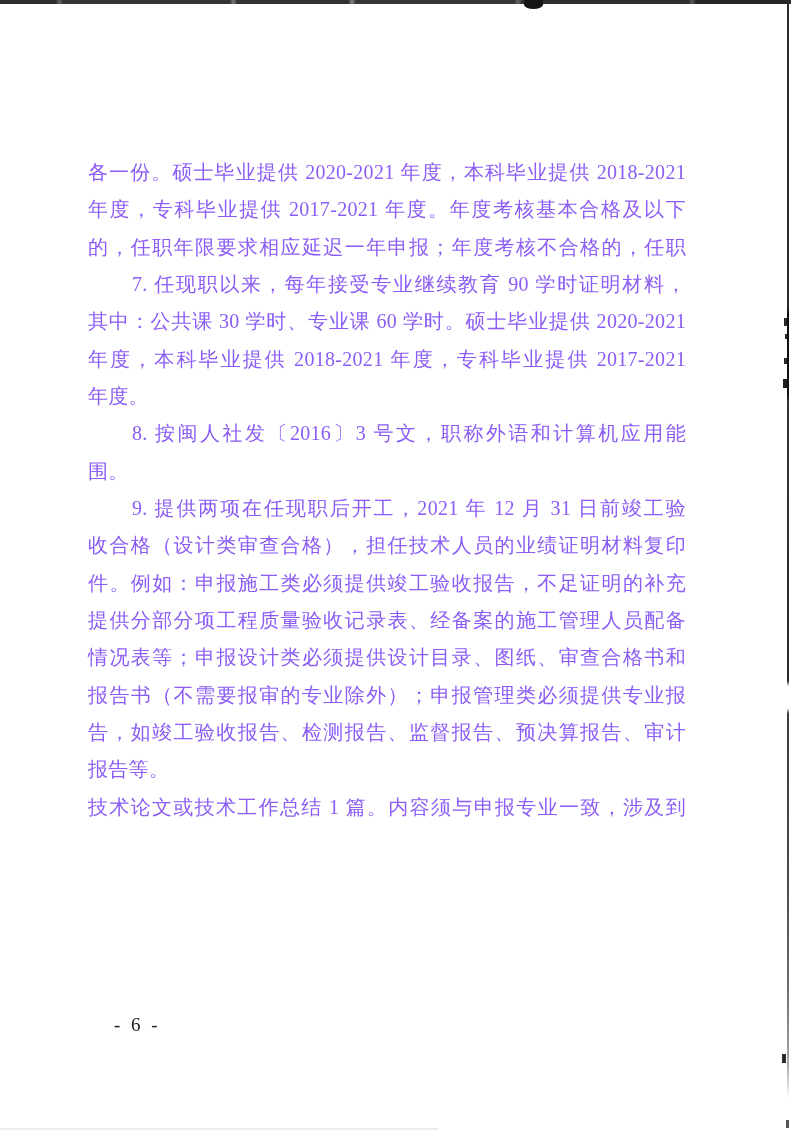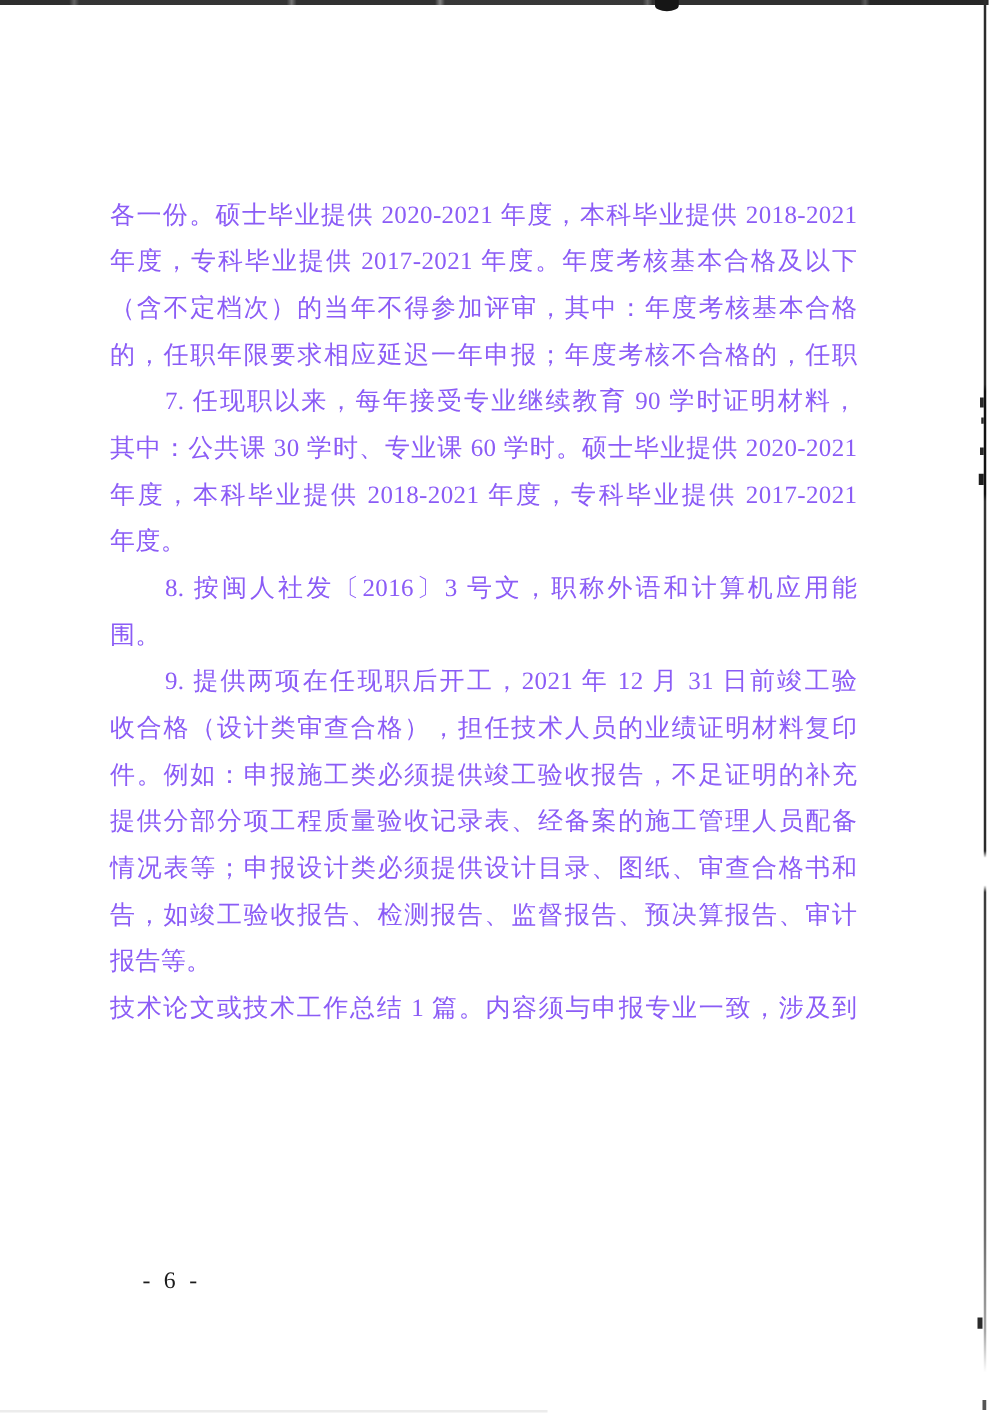--- a/index.html
+++ b/index.html
@@ -88,36 +88,36 @@
   <div class="speck s3"></div>
   <div class="speck s4"></div>
   <div class="speck s5"></div>
   <div class="speck s6"></div>
   <div class="scan-bottom-edge"></div>
 
   <div class="doc-body">
 
     <div class="line">各一份。硕士毕业提供 2020-2021 年度，本科毕业提供 2018-2021</div>
     <div class="line">年度，专科毕业提供 2017-2021 年度。年度考核基本合格及以下</div>
-    <div class="line">（含不定档次）的当年不得参加评审，其中：年度考核基本合格</div>
     <div class="line">的，任职年限要求相应延迟一年申报；年度考核不合格的，任职</div>
 
     <div class="line indent">7. 任现职以来，每年接受专业继续教育 90 学时证明材料，</div>
     <div class="line">其中：公共课 30 学时、专业课 60 学时。硕士毕业提供 2020-2021</div>
     <div class="line">年度，本科毕业提供 2018-2021 年度，专科毕业提供 2017-2021</div>
     <div class="line parend">年度。</div>
 
     <div class="line indent">8. 按闽人社发〔2016〕3 号文，职称外语和计算机应用能</div>
     <div class="line parend">围。</div>
 
     <div class="line indent">9. 提供两项在任现职后开工，2021 年 12 月 31 日前竣工验</div>
     <div class="line">收合格（设计类审查合格），担任技术人员的业绩证明材料复印</div>
     <div class="line">件。例如：申报施工类必须提供竣工验收报告，不足证明的补充</div>
     <div class="line">提供分部分项工程质量验收记录表、经备案的施工管理人员配备</div>
     <div class="line">情况表等；申报设计类必须提供设计目录、图纸、审查合格书和</div>
+    <div class="line">报告书（不需要报审的专业除外）；申报管理类必须提供专业报</div>
     <div class="line">告，如竣工验收报告、检测报告、监督报告、预决算报告、审计</div>
     <div class="line parend">报告等。</div>
 
     <div class="line">技术论文或技术工作总结 1 篇。内容须与申报专业一致，涉及到</div>
   </div>
 
   <div class="page-number">- 6 -</div>
 
 </div>
 

